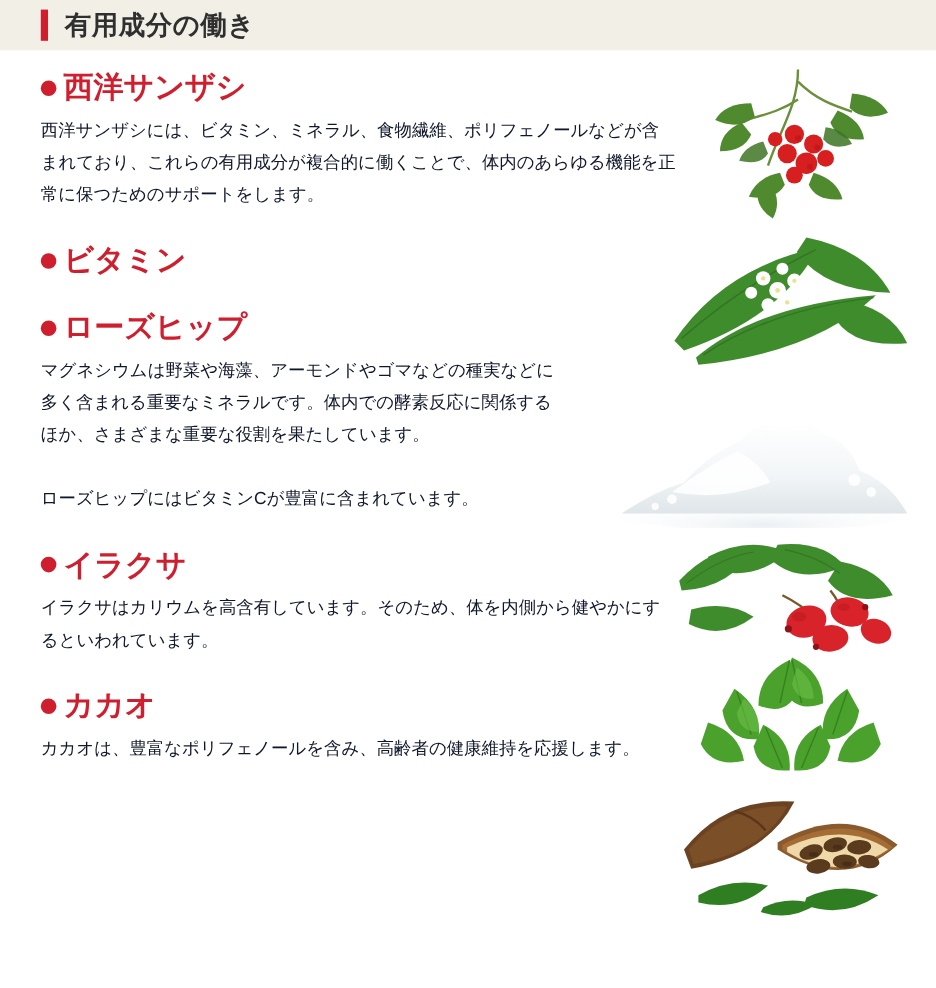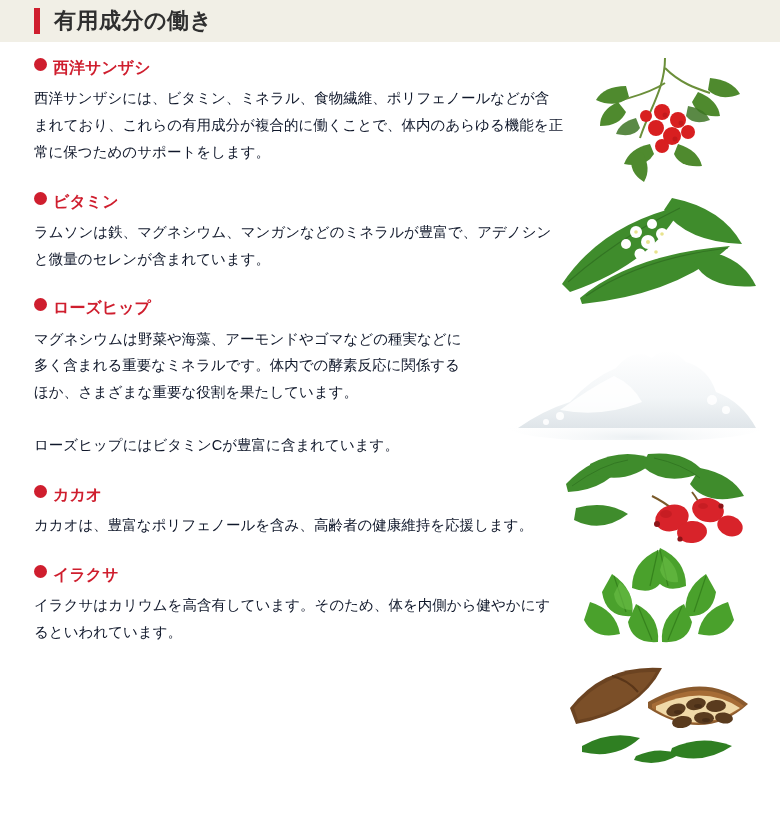--- a/index.html
+++ b/index.html
@@ -51,26 +51,27 @@
     padding: 0 0 0 0;
   }
 
   .section {
     position: relative;
     padding-left: 34px;
     padding-right: 0;
   }
 
   .sec-title {
-    font-size: 16px;
+    font-size: 25px;
     font-weight: bold;
     color: #cf1e2e;
     line-height: 1.2;
     margin: 0 0 8px 0;
     display: flex;
+    align-items: center;
   }
   .bullet {
     display: inline-block;
     width: 13px;
     height: 13px;
     border-radius: 50%;
     background: #cf1e2e;
     margin-right: 6px;
     flex: none;
   }
@@ -128,49 +129,48 @@
         <span>西洋サンザシ</span>
       </div>
       <p class="sec-body">西洋サンザシには、ビタミン、ミネラル、食物繊維、ポリフェノールなどが含まれており、これらの有用成分が複合的に働くことで、体内のあらゆる機能を正常に保つためのサポートをします。</p>
     </div>
 
     <div class="section s2">
       <div class="sec-title">
         <span class="bullet"></span>
         <span>ビタミン</span>
       </div>
-      <p class="sec-body">ラムソンは鉄、マグネシウム、マンガンなどのミネラルが豊富で、アデノシンと微量のセレンが含まれています。</p>
     </div>
 
     <div class="section s3">
       <div class="sec-title">
         <span class="bullet"></span>
         <span>ローズヒップ</span>
       </div>
       <p class="sec-body">マグネシウムは野菜や海藻、アーモンドやゴマなどの種実などに多く含まれる重要なミネラルです。体内での酵素反応に関係するほか、さまざまな重要な役割を果たしています。</p>
     </div>
 
     <div class="section s4">
       <p class="sec-body">ローズヒップにはビタミンCが豊富に含まれています。</p>
     </div>
 
+    <div class="section s5">
+      <div class="sec-title">
+        <span class="bullet"></span>
+        <span>イラクサ</span>
+      </div>
+      <p class="sec-body">イラクサはカリウムを高含有しています。そのため、体を内側から健やかにするといわれています。</p>
+    </div>
+
     <div class="section s6">
       <div class="sec-title">
         <span class="bullet"></span>
         <span>カカオ</span>
       </div>
       <p class="sec-body">カカオは、豊富なポリフェノールを含み、高齢者の健康維持を応援します。</p>
-    </div>
-
-    <div class="section s5">
-      <div class="sec-title">
-        <span class="bullet"></span>
-        <span>イラクサ</span>
-      </div>
-      <p class="sec-body">イラクサはカリウムを高含有しています。そのため、体を内側から健やかにするといわれています。</p>
     </div>
 
   </div>
 
   <div class="photo ph-hawthorn">
     <svg viewBox="0 0 190 140" width="190" height="140">
       <g stroke="#6b8f3a" stroke-width="2" fill="none">
         <path d="M95 10 C95 40, 80 60, 70 90"></path>
         <path d="M95 20 C110 35, 125 40, 140 45"></path>
         <path d="M95 35 C80 45, 65 48, 52 52"></path>

